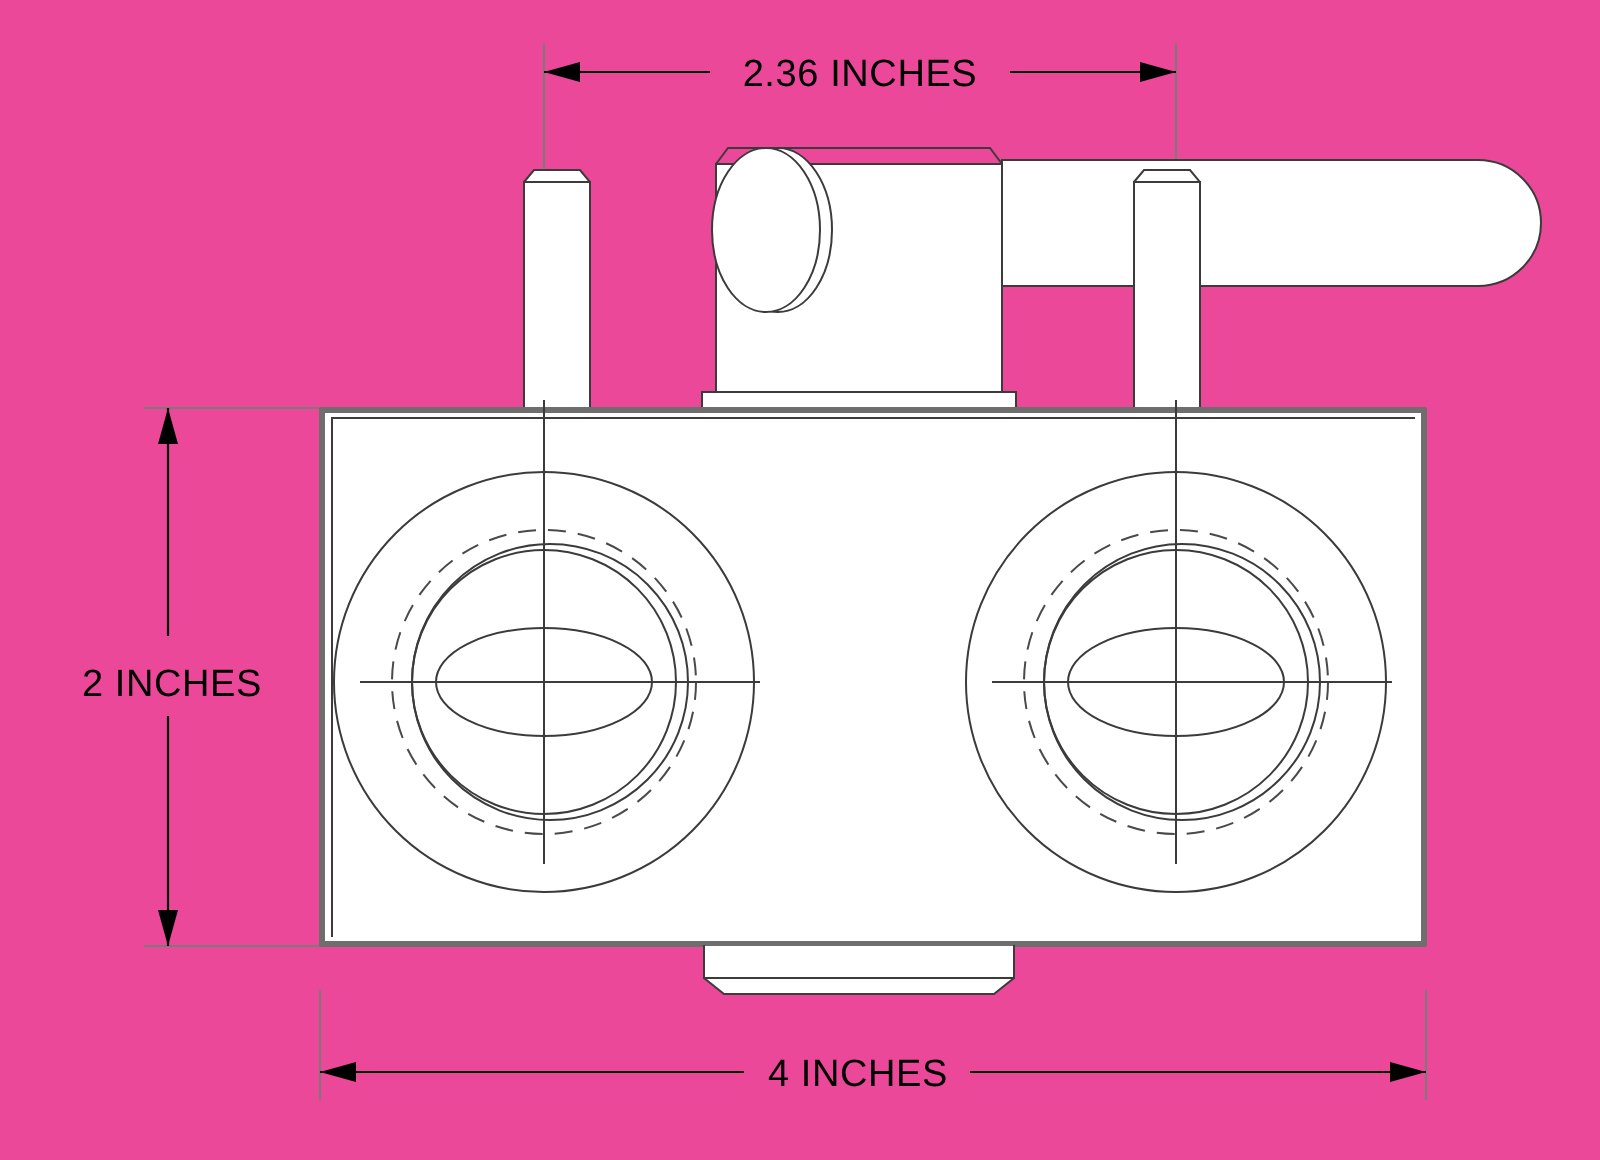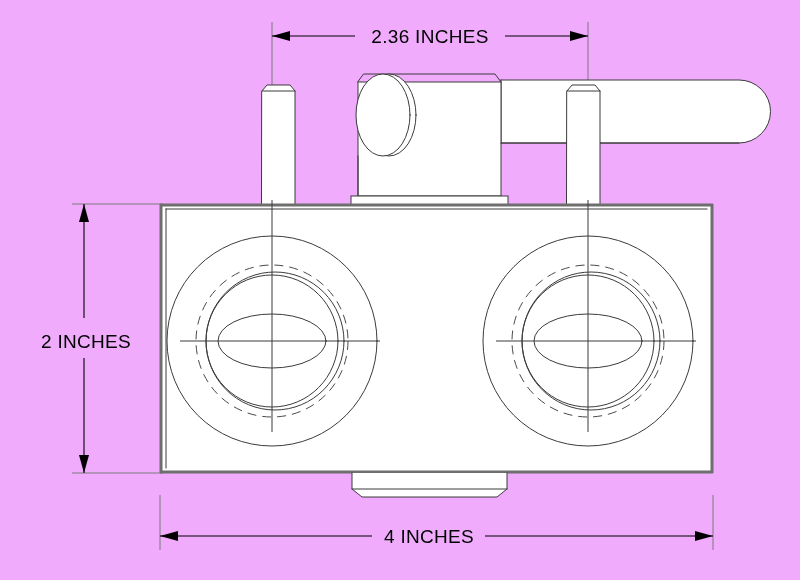--- a/index.html
+++ b/index.html
@@ -10,21 +10,21 @@
   body {
     width: 800px;
     height: 580px;
     font-family: "Liberation Sans", sans-serif;
     overflow: hidden;
   }
   #drawing-root {
     position: relative;
     width: 800px;
     height: 580px;
-    background: #f0abfc;
+    background: #ec4899;
   }
   svg#technical-drawing {
     display: block;
     width: 800px;
     height: 580px;
   }
   .part-line {
     fill: none;
     stroke: #3b3b3b;
     stroke-width: 1;

